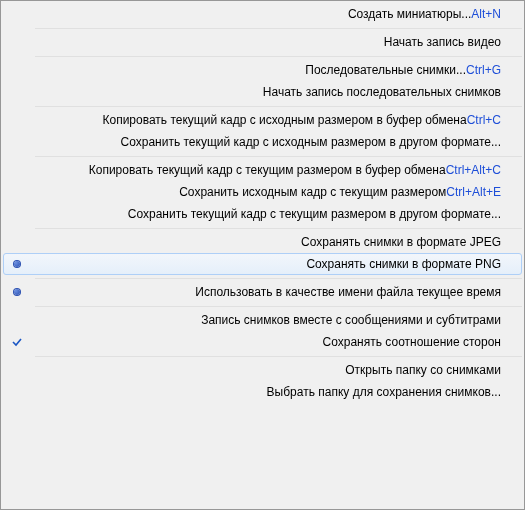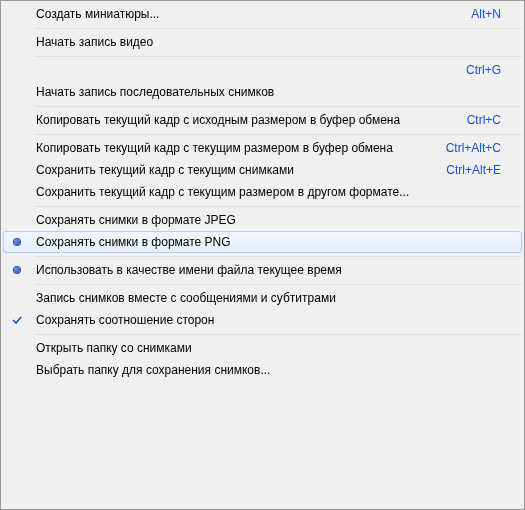--- a/index.html
+++ b/index.html
@@ -10,20 +10,21 @@
     width: 525px;
     height: 510px;
     overflow: hidden;
   }
   .menu {
     background: #f0f0f0;
     border: 1px solid #979797;
     width: 525px;
     height: 510px;
     padding: 2px;
+    text-align: right;
   }
   .item {
     display: flex;
     align-items: center;
     height: 22px;
     padding-right: 20px;
     position: relative;
     color: #000;
     border: 1px solid transparent;
     border-radius: 3px;
@@ -89,47 +90,52 @@
     <div class="item">
       <div class="icon-col"></div>
       <span class="label">Начать запись видео</span>
     </div>
     <div class="sep">
       <div class="icon-col"></div>
       <div class="sep-line"></div>
     </div>
     <div class="item">
       <div class="icon-col"></div>
+      <span class="label">Последовательные снимки...</span>
       <span class="shortcut">Ctrl+G</span>
     </div>
     <div class="item">
       <div class="icon-col"></div>
       <span class="label">Начать запись последовательных снимков</span>
     </div>
     <div class="sep">
       <div class="icon-col"></div>
       <div class="sep-line"></div>
     </div>
     <div class="item">
       <div class="icon-col"></div>
       <span class="label">Копировать текущий кадр с исходным размером в буфер обмена</span>
       <span class="shortcut">Ctrl+C</span>
     </div>
+    <div class="item">
+      <div class="icon-col"></div>
+      <span class="label">Сохранить текущий кадр с исходным размером в другом формате...</span>
+    </div>
     <div class="sep">
       <div class="icon-col"></div>
       <div class="sep-line"></div>
     </div>
     <div class="item">
       <div class="icon-col"></div>
       <span class="label">Копировать текущий кадр с текущим размером в буфер обмена</span>
       <span class="shortcut">Ctrl+Alt+C</span>
     </div>
     <div class="item">
       <div class="icon-col"></div>
-      <span class="label">Сохранить текущий кадр с текущим снимками</span>
+      <span class="label">Сохранить исходным кадр с текущим размером</span>
       <span class="shortcut">Ctrl+Alt+E</span>
     </div>
     <div class="item">
       <div class="icon-col"></div>
       <span class="label">Сохранить текущий кадр с текущим размером в другом формате...</span>
     </div>
     <div class="sep">
       <div class="icon-col"></div>
       <div class="sep-line"></div>
     </div>

